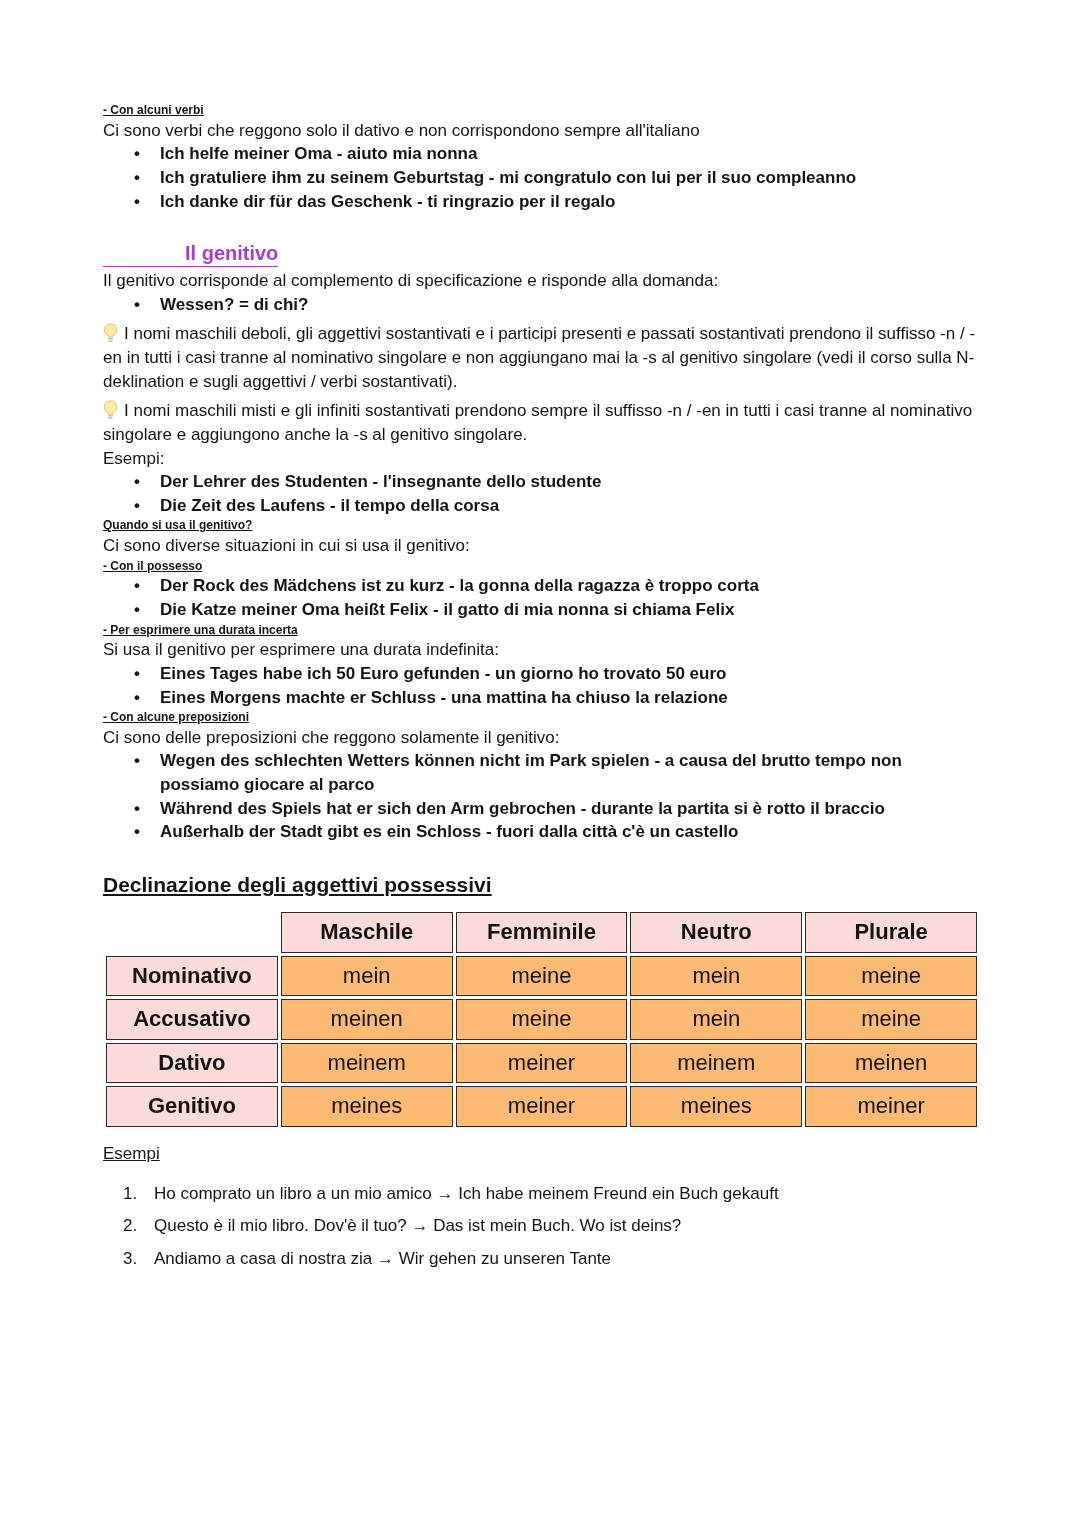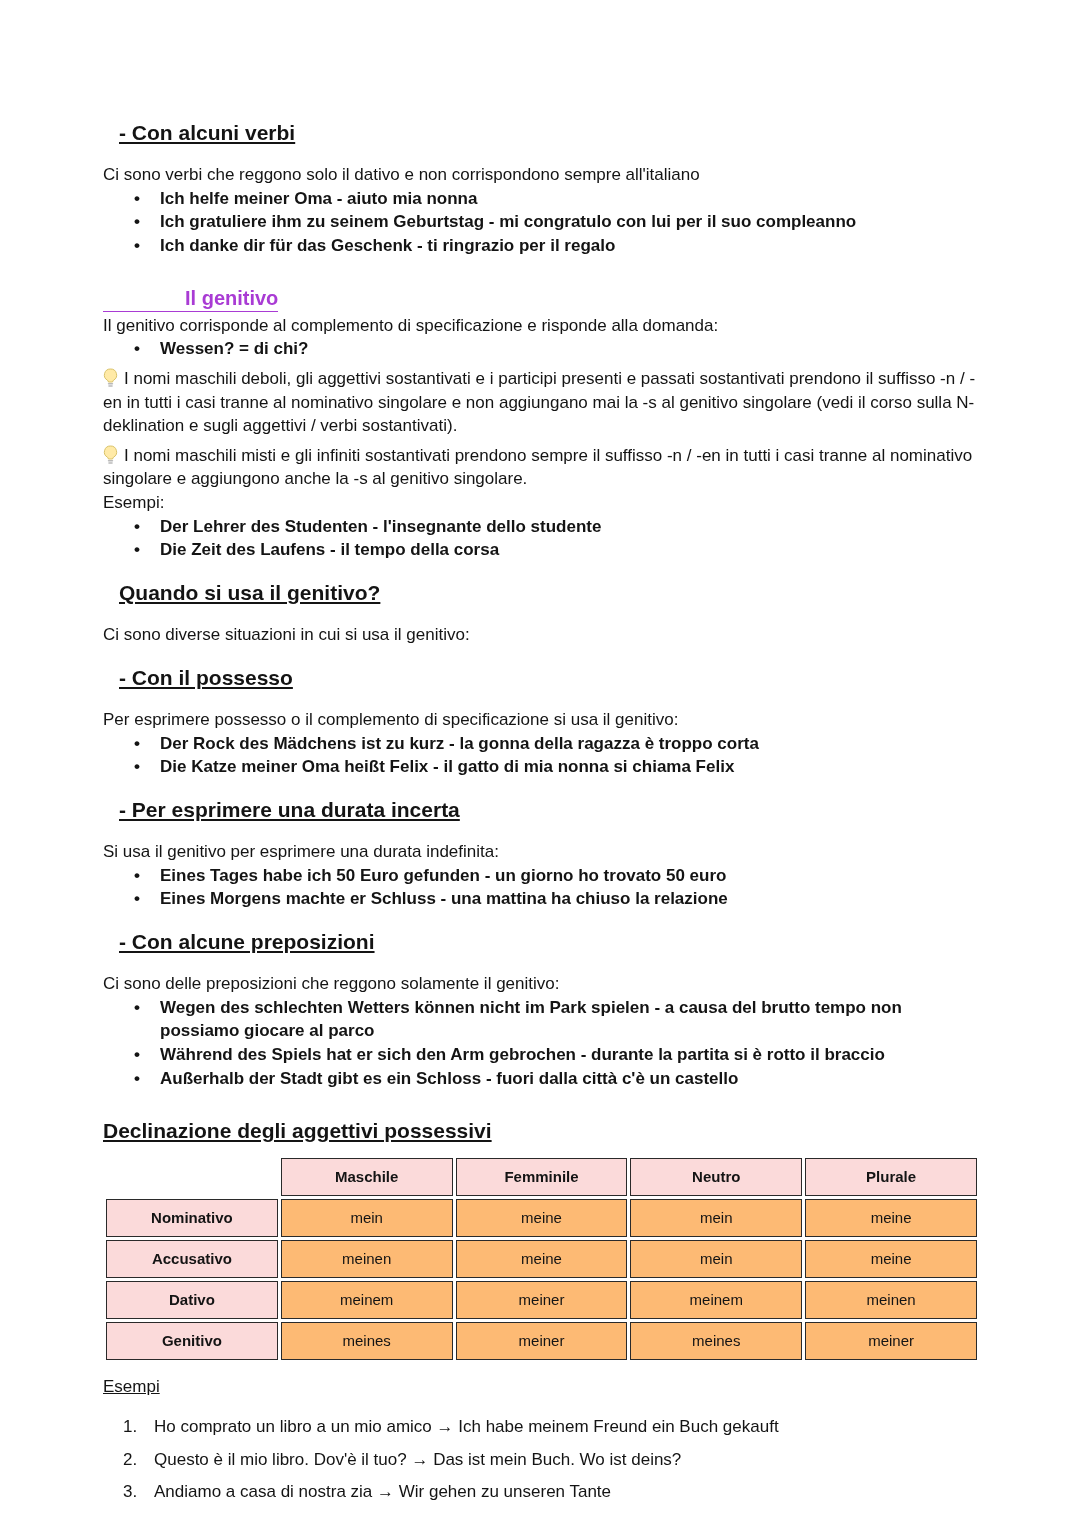--- a/index.html
+++ b/index.html
@@ -10,23 +10,23 @@
     overflow: hidden;
     font-family: "Liberation Sans", "DejaVu Sans", sans-serif;
     font-size: 17px;
     line-height: 1.39;
     color: #141414;
   }
   .page { padding: 102px 100px 0 103px; }
 
   p { margin: 0; }
   .h {
-    font-size: 21px; font-weight: bold;
+    font-size: 12px; font-weight: bold;
     text-decoration: underline;
-    margin: 16px;
+    margin: 0;
   }
   .bullets { list-style: none; margin: 0; padding: 0; font-weight: bold; }
   .bullets li { position: relative; padding-left: 57px; }
   .bullets li::before { content: "\2022"; position: absolute; left: 31px; top: 0; }
 
   .genitivo-heading { margin: 27px 0 2px; font-size: 20px; line-height: 1.3; }
   .genitivo-heading .inner {
     display: inline-block;
     padding-left: 82px;
     font-weight: bold;
@@ -50,21 +50,21 @@
     border-spacing: 3px;
     table-layout: fixed;
     margin: 2px 0 8px;
   }
   table.declension th, table.declension td {
     border: 1.5px solid #2a2a2a;
     height: 38px;
     text-align: center;
     vertical-align: middle;
     padding: 4px;
-    font-size: 15px;
+    font-size: 22px;
   }
   table.declension th { background: var(--pink, #fbdada); font-weight: bold; }
   table.declension td.data-cell { background: #fdba74; font-weight: normal; }
   table.declension td.corner { border: none; background: transparent; }
 
   .underline-heading {
     font-size: 17px; font-weight: normal;
     text-decoration: underline;
     margin: 12px 0 8px;
   }
@@ -105,21 +105,20 @@
   <p>Esempi:</p>
   <ul class="bullets">
     <li>Der Lehrer des Studenten - l'insegnante dello studente</li>
     <li>Die Zeit des Laufens - il tempo della corsa</li>
   </ul>
 
   <h3 class="h">Quando si usa il genitivo?</h3>
   <p>Ci sono diverse situazioni in cui si usa il genitivo:</p>
 
   <h3 class="h">- Con il possesso</h3>
-  <p>Per esprimere possesso o il complemento di specificazione si usa il genitivo:</p>
   <ul class="bullets">
     <li>Der Rock des Mädchens ist zu kurz - la gonna della ragazza è troppo corta</li>
     <li>Die Katze meiner Oma heißt Felix - il gatto di mia nonna si chiama Felix</li>
   </ul>
 
   <h3 class="h">- Per esprimere una durata incerta</h3>
   <p>Si usa il genitivo per esprimere una durata indefinita:</p>
   <ul class="bullets">
     <li>Eines Tages habe ich 50 Euro gefunden - un giorno ho trovato 50 euro</li>
     <li>Eines Morgens machte er Schluss - una mattina ha chiuso la relazione</li>

